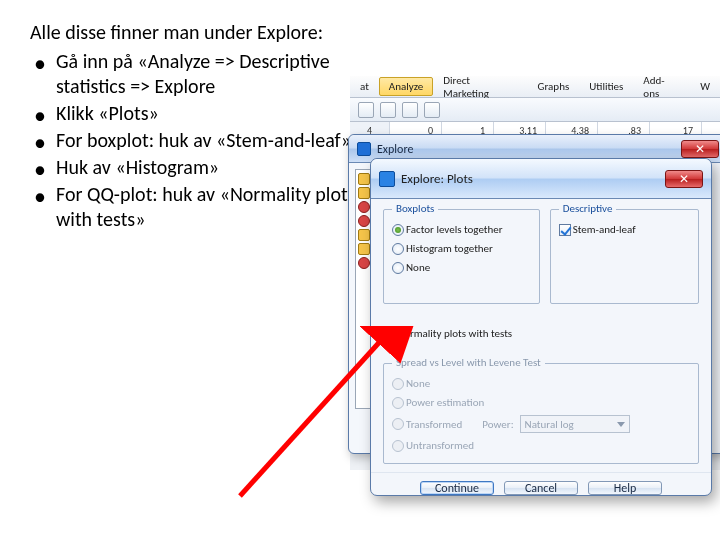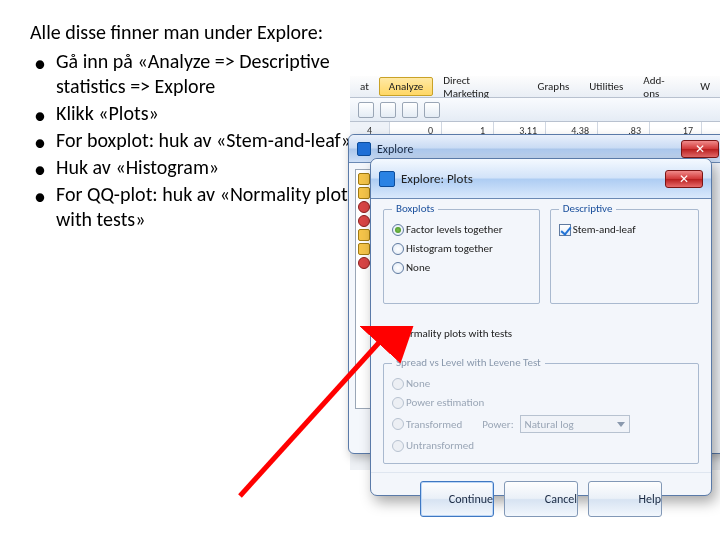--- a/index.html
+++ b/index.html
@@ -149,24 +149,24 @@
     justify-content:space-between; padding:0 4px;
   }
   .dd .caret {
     width:0;height:0;border-left:4px solid transparent;border-right:4px solid transparent;border-top:5px solid #8a99ad;
   }
   .btnrow {
     display:flex; justify-content:center; gap:10px; padding: 8px 0 4px;
     border-top: 1px solid #dfe6f0; margin: 8px -12px 0;
   }
   .btn {
-    min-width: 74px; height: 36px; font-size: 12px;
+    min-width: 74px; height: 14px; font-size: 12px;
     border: 1px solid #8298b6; border-radius: 3px;
     background: linear-gradient(#fefefe,#eaf0f8 48%,#d7e3f2 52%,#f2f7fd);
-    display:flex; align-items:center; justify-content:flex-end;
+    display:flex; align-items:center; justify-content:center;
     color:#1a2a44;
   }
   .btn.primary {
     border-color:#3f78c2;
     box-shadow: inset 0 0 0 1px #bcd6f6;
   }
   
   .arrow {
     position:absolute; left:230px; top:326px; width:200px; height:180px;
     pointer-events:none;

